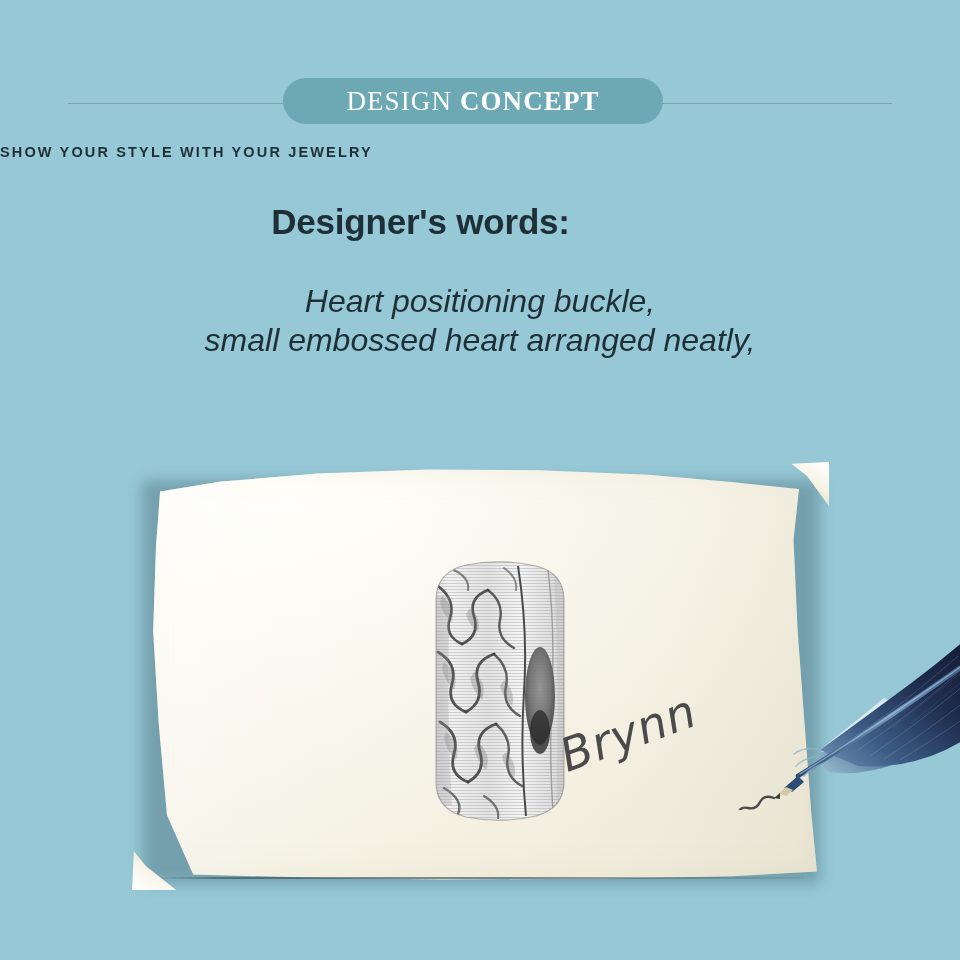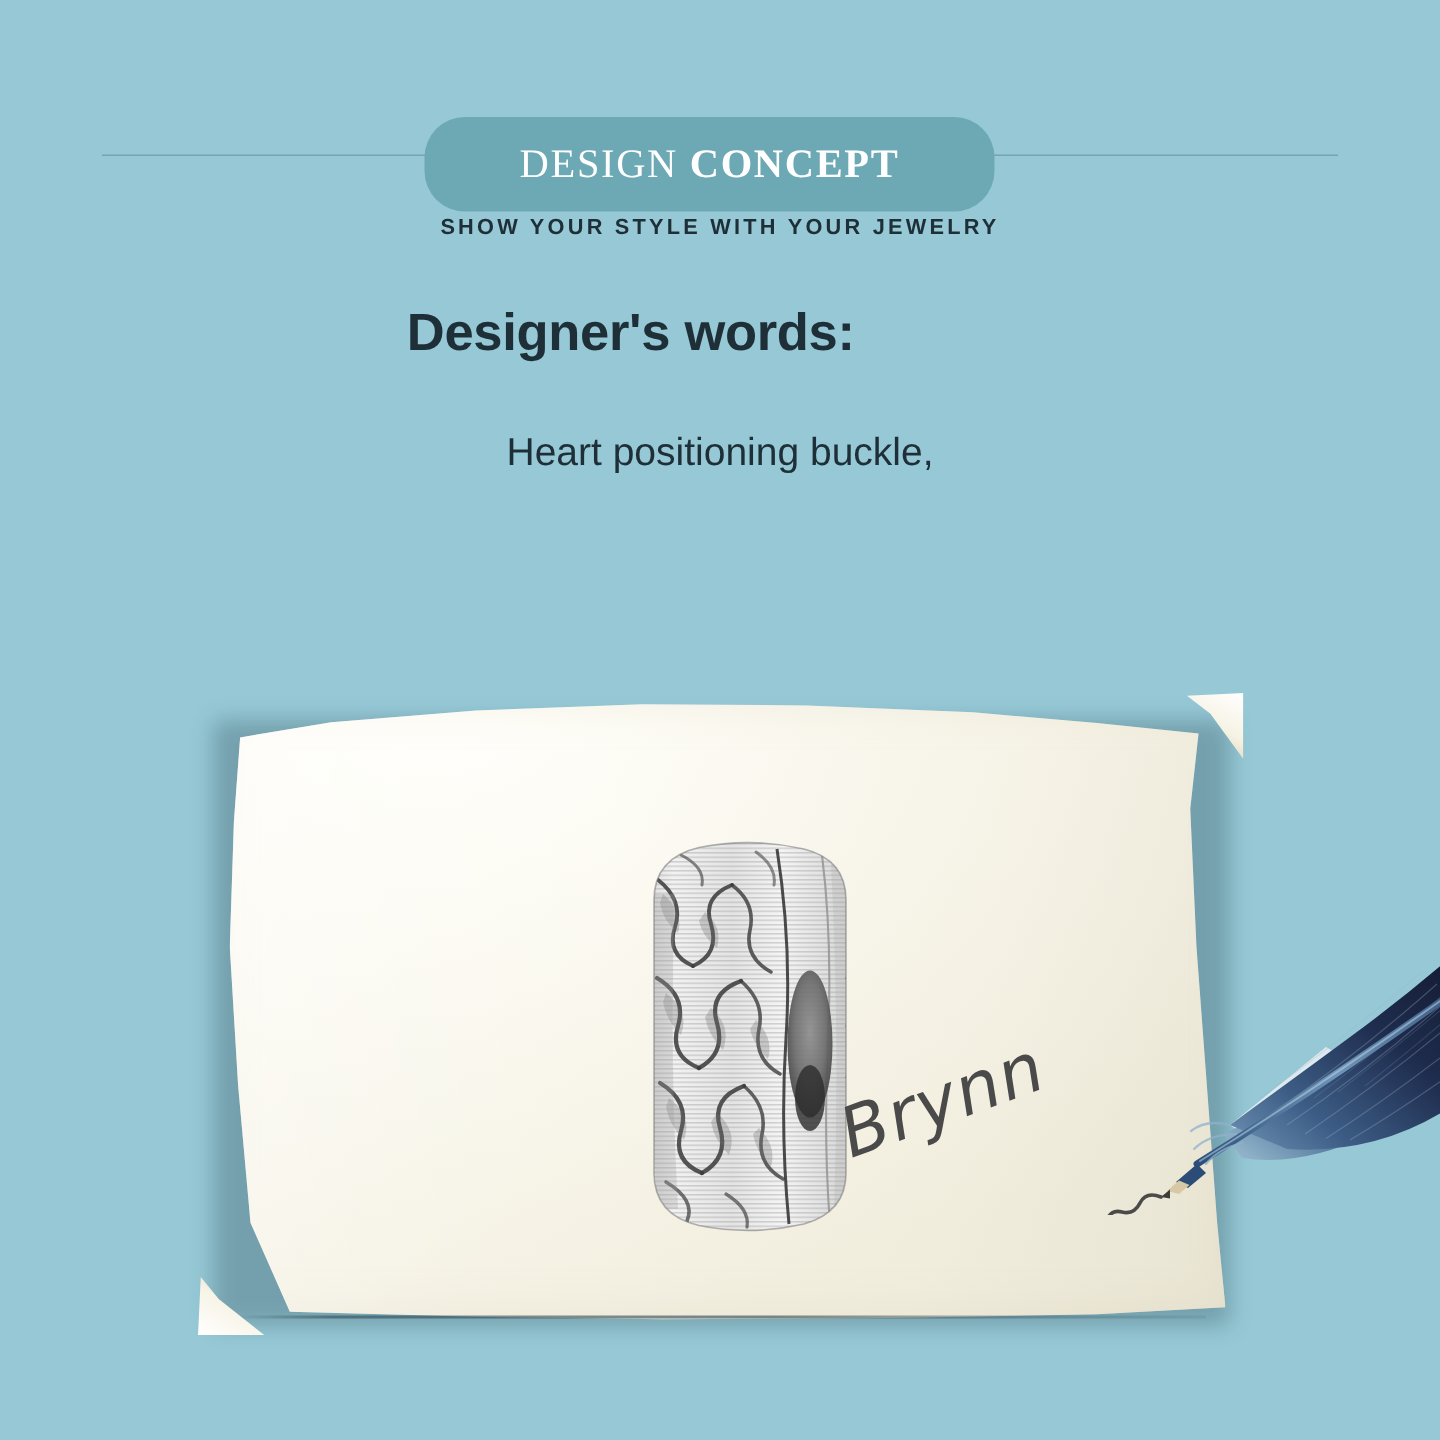--- a/index.html
+++ b/index.html
@@ -29,21 +29,21 @@
     width: 824px;
     height: 1px;
     background: #6e97a1;
     opacity: .75;
   }
   .badge {
     position: absolute;
     left: 283px;
     top: 78px;
     width: 380px;
-    height: 63px;
+    height: 46px;
     border-radius: 27px;
     background: #6da9b5;
     display: flex;
     align-items: center;
     justify-content: center;
   }
   .badge-text {
     font-family: "Liberation Serif", serif;
     font-size: 27px;
     letter-spacing: 1.1px;
@@ -51,21 +51,21 @@
     white-space: nowrap;
   }
   .badge-text .light { font-weight: 400; }
   .badge-text .bold  { font-weight: 700; }
 
   .subtitle {
     position: absolute;
     left: 0;
     top: 144px;
     width: 960px;
-    text-align: center;
+    text-align: left;
     font-size: 14.5px;
     font-weight: 600;
     letter-spacing: 2.15px;
     color: #1e2f38;
     white-space: nowrap;
   }
 
   .section-title {
     position: absolute;
     left: 0;
@@ -77,24 +77,25 @@
     letter-spacing: -0.2px;
     color: #1e2f38;
   }
 
   .body-copy {
     position: absolute;
     left: 0;
     top: 282px;
     width: 960px;
     text-align: center;
-    font-size: 26px;
+    font-size: 32px;
     line-height: 39px;
     font-weight: 400;
     color: #1e2f38;
+    font-style: italic;
   }
   .body-copy div { white-space: nowrap; }
 
   
   .paper-wrap {
     position: absolute;
     left: 128px;
     top: 452px;
     width: 704px;
     height: 440px;
@@ -232,20 +233,21 @@
       <span class="light">DESIGN</span><span>&nbsp;</span><span class="bold">CONCEPT</span>
     </div>
   </div>
 
   <div class="subtitle">SHOW YOUR STYLE WITH YOUR JEWELRY</div>
 
   <div class="section-title">Designer's words:</div>
 
   <div class="body-copy">
     <div>Heart positioning buckle,</div>
+    <div>small embossed heart arranged neatly,</div>
   </div>
 
   <div class="paper-wrap">
     <div class="paper-shadow"></div>
     <div class="paper"></div>
     <div class="paper-sheen"></div>
     <div class="paper-baseline"></div>
     <div class="curl curl-tr"></div>
     <div class="curl curl-bl"></div>
 

